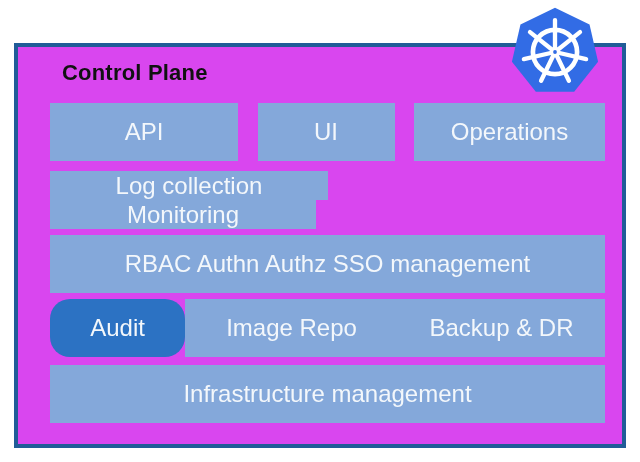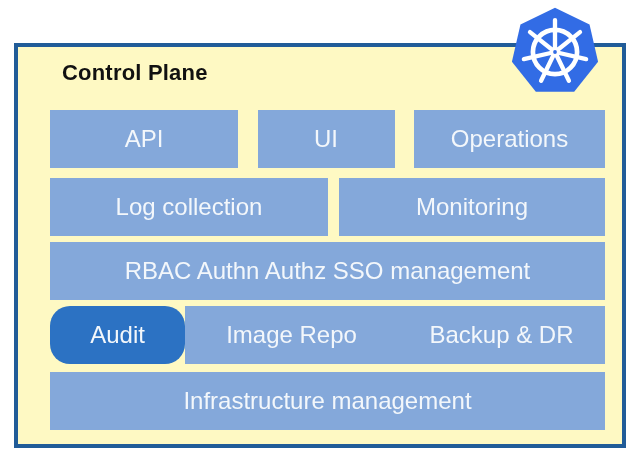--- a/index.html
+++ b/index.html
@@ -4,46 +4,46 @@
 <style>
   * { margin: 0; padding: 0; box-sizing: border-box; }
   html, body { width: 640px; height: 462px; background: #ffffff; overflow: hidden; }
   body { font-family: "Liberation Sans", "DejaVu Sans", sans-serif; position: relative; }
 
   .frame {
     position: absolute;
     left: 14px; top: 43px;
     width: 612px; height: 405px;
     border: 4px solid #215C98;
-    background: #fef9c3;
+    background: #d946ef;
     padding-left: 25px;
   }
 
   .title {
     position: absolute;
     left: 44px; top: 13px;
     font-size: 22px;
     font-weight: bold;
     color: #111111;
     letter-spacing: 0.2px;
   }
 
   .rows {
     position: absolute;
-    left: 32px; top: 63px;
+    left: 32px; top: 56px;
     width: 555px;
   }
 
   .row {
     display: flex;
     justify-content: space-between;
     height: 58px;
     width: 100%;
   }
-  .row + .row.gap10 { margin-top: 10px; }
+  .row + .row.gap10 { margin-top: 10px; flex-direction: column; }
   .row + .row.gap6  { margin-top: 6px; }
   .row + .row.gap8  { margin-top: 8px; text-align: right; }
 
   .box {
     background: #84A8DA;
     color: #F3F7FB;
     font-size: 24px;
     display: flex;
     align-items: center;
     justify-content: center;

